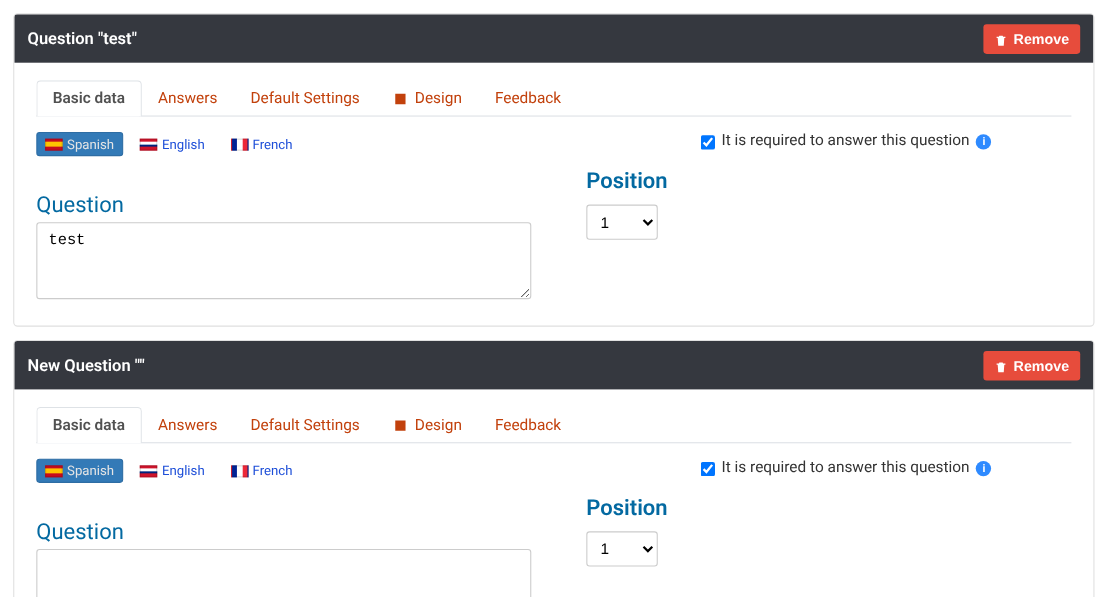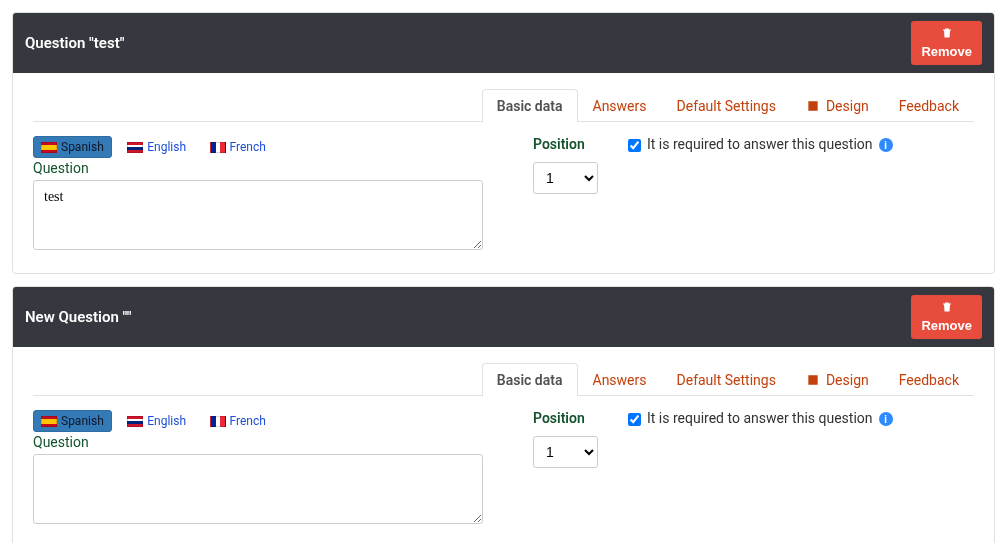--- a/index.html
+++ b/index.html
@@ -32,32 +32,30 @@
   .btn-remove {
     background: #e74c3c;
     color: #fff;
     border: none;
     padding: 6px 10px;
     font-size: 13px;
     font-weight: 600;
     border-radius: 3px;
     cursor: pointer;
     display: inline-flex;
-    align-items: center;
+    align-items: flex-end;
     gap: 5px;
-    flex-direction: column;
   }
   .btn-remove svg { width: 12px; height: 12px; fill: #fff; }
   .card-body { padding: 16px 20px 20px; }
   .tabs {
     display: flex;
     border-bottom: 1px solid #dee2e6;
     margin-bottom: 14px;
     gap: 0;
-    justify-content: flex-end;
   }
   .tab {
     padding: 8px 14px;
     font-size: 14px;
     color: #c2410c;
     cursor: pointer;
     border: 1px solid transparent;
     border-bottom: none;
     border-radius: 4px 4px 0 0;
     margin-bottom: -1px;
@@ -83,44 +81,44 @@
     padding: 3px 7px;
     font-size: 12px;
     color: #1d4ed8;
     cursor: pointer;
     border-radius: 3px;
     border: 1px solid transparent;
     margin-right: 4px;
   }
   .lang-tab.active {
     background: #337ab7;
-    color: #0f172a;
+    color: #e5e5e5;
     border: 1px solid #2e6da4;
   }
   .flag-es, .flag-en, .flag-fr {
     display: inline-block;
     width: 16px;
     height: 11px;
     border: 1px solid rgba(0,0,0,0.15);
   }
   .flag-es { background: linear-gradient(#c60b1e 0 25%, #ffc400 25% 75%, #c60b1e 75% 100%); }
   .flag-en { background: linear-gradient(#cf142b 0 25%, #fff 25% 50%, #00247d 50% 75%, #cf142b 75% 100%); }
   .flag-fr { background: linear-gradient(to right, #002395 0 33%, #fff 33% 66%, #ed2939 66% 100%); }
-  .field-label { font-size: 14px; font-weight: 400; color: #14532d; margin-bottom: 4px; }
+  .field-label { font-size: 20px; font-weight: 400; color: #0369a1; margin-bottom: 4px; margin-top: 32px; }
   .field-label.bold { font-weight: 600; }
   textarea.question-text {
     width: 100%;
     max-width: 450px;
     height: 70px;
     padding: 8px 10px;
     font-size: 14px;
     border: 1px solid #ccc;
     border-radius: 3px;
     resize: both;
-    font-family: Liberation Serif, serif;
+    font-family: Liberation Mono, monospace;
   }
   .right-top {
     display: flex;
     gap: 30px;
     align-items: flex-start;
   }
   .position-select {
     width: 65px;
     padding: 6px 8px;
     font-size: 14px;

